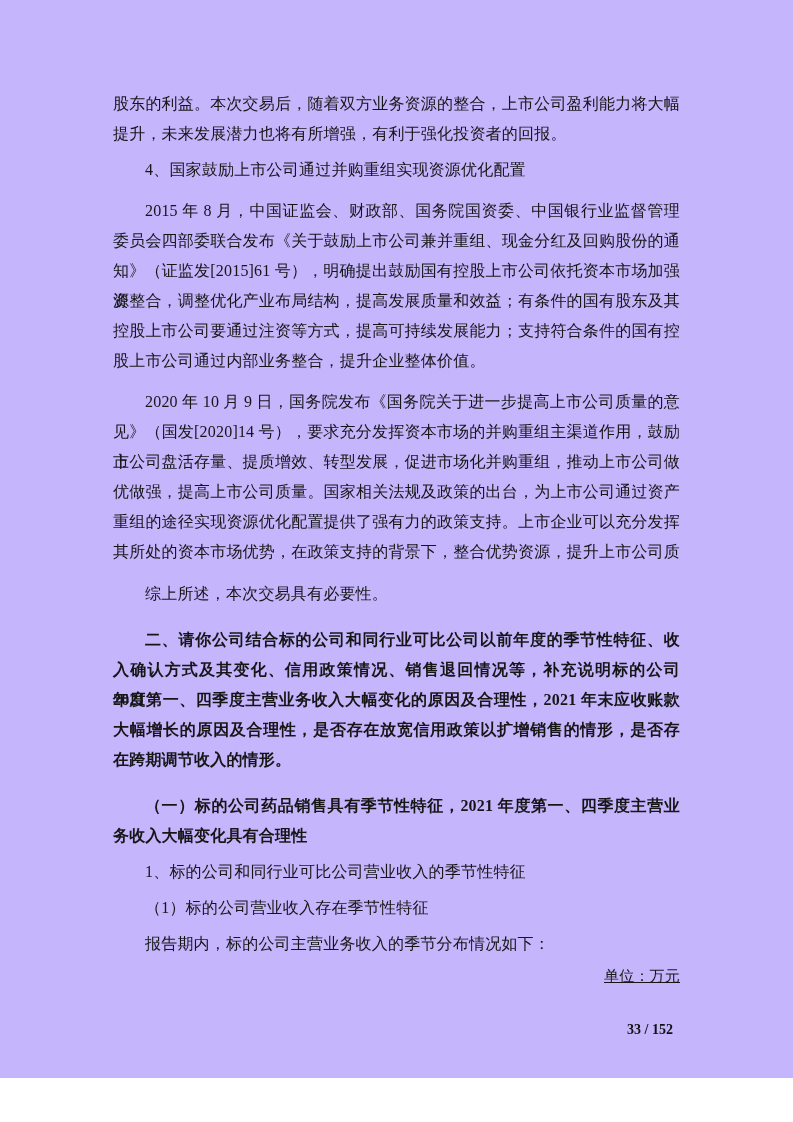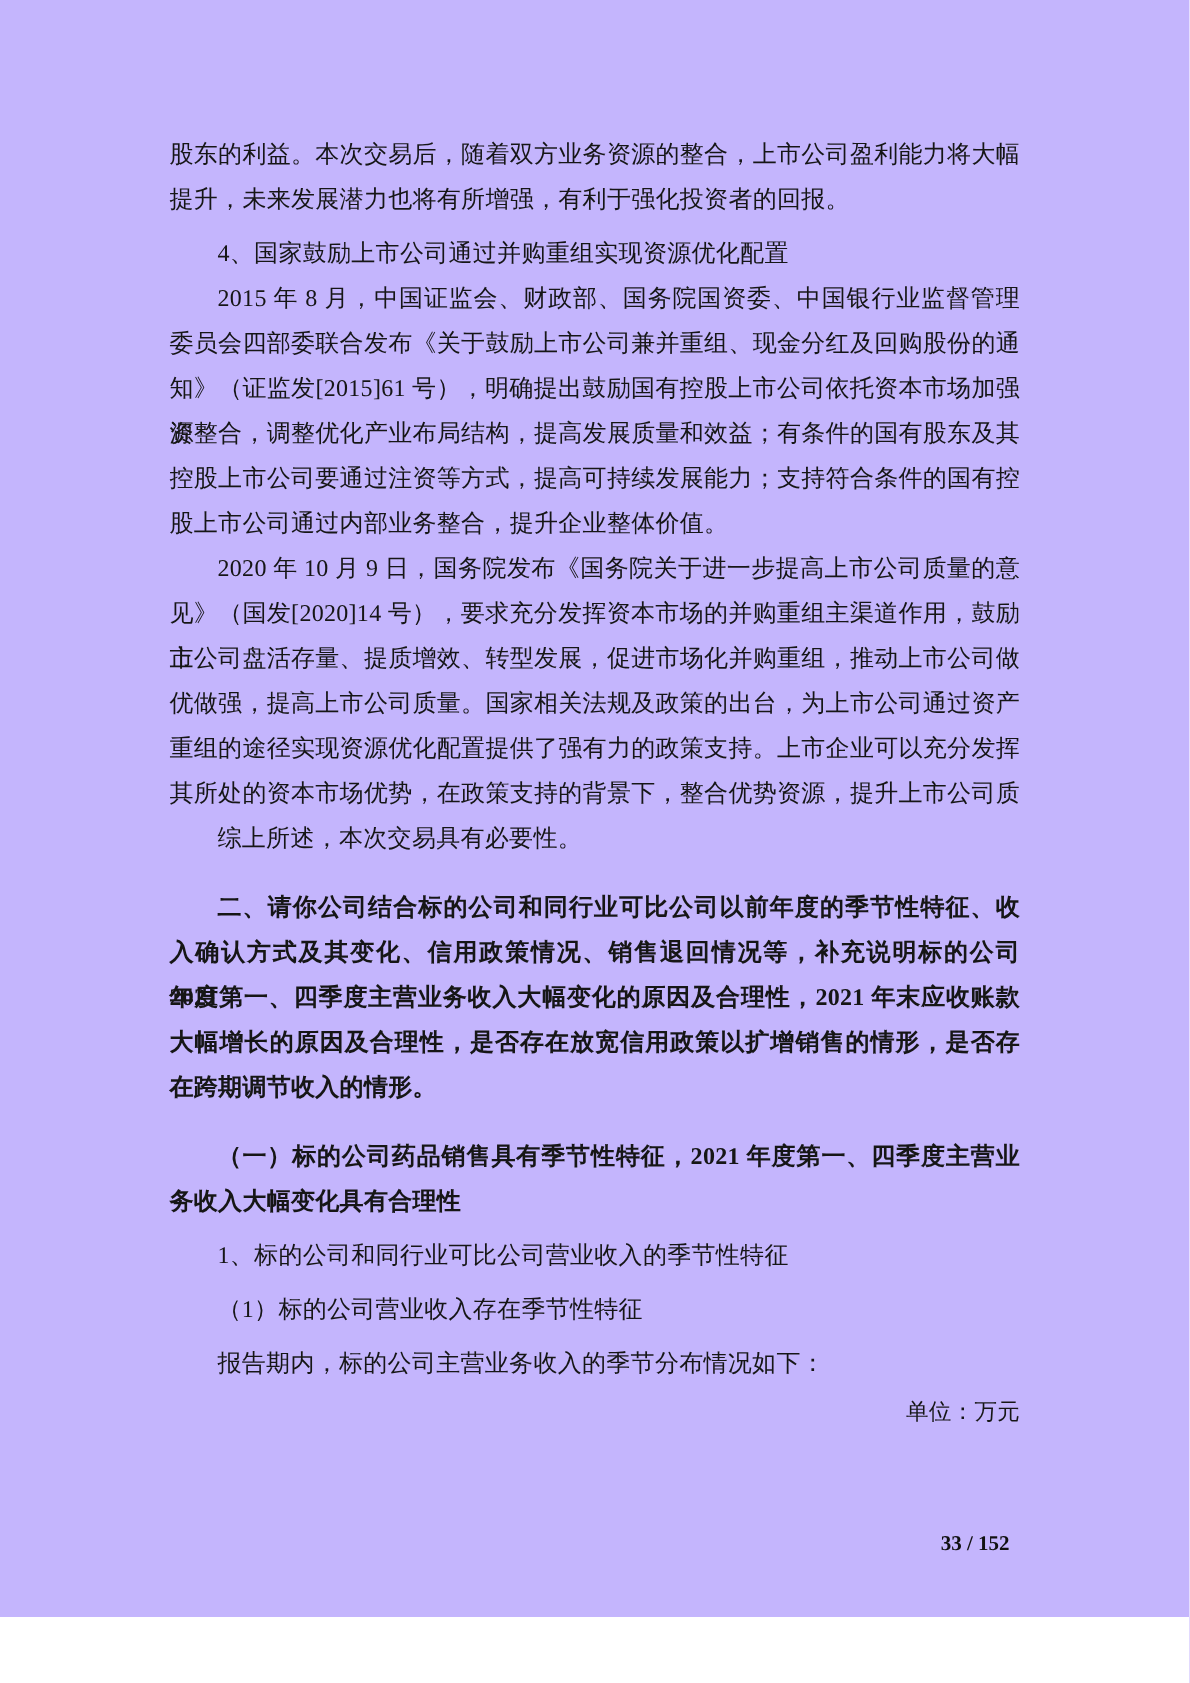--- a/index.html
+++ b/index.html
@@ -20,26 +20,26 @@
     white-space:nowrap;
     letter-spacing:0.2px;
   }
   .just{
     text-align:justify;
     text-align-last:justify;
     white-space:normal;
   }
   .ind{text-indent:32px;font-family:Liberation Serif, serif;}
   .k-h4{margin-top:6px;}
-  .k-para{}
-  .k-summary{}
+  .k-para{margin-top:11px;}
+  .k-summary{margin-top:12px;}
   .k-qhead,.k-ahead{margin-top:16px;font-weight:700;}
   .k-qcont,.k-acont{font-weight:700;}
   .k-sub,.k-intro{margin-top:6px;}
-  .k-unit{margin-top:2px;text-align:right;text-align-last:right;font-size:15px;}
+  .k-unit{margin-top:2px;text-align:right;text-align-last:right;font-size:15px;text-decoration:underline;}
   .footer{
     position:absolute;
     top:1022px;
     right:120px;
     font-size:14px;
     font-weight:700;
     font-family:"Liberation Serif","DejaVu Serif",serif;
     color:#111;
   }
 </style>

